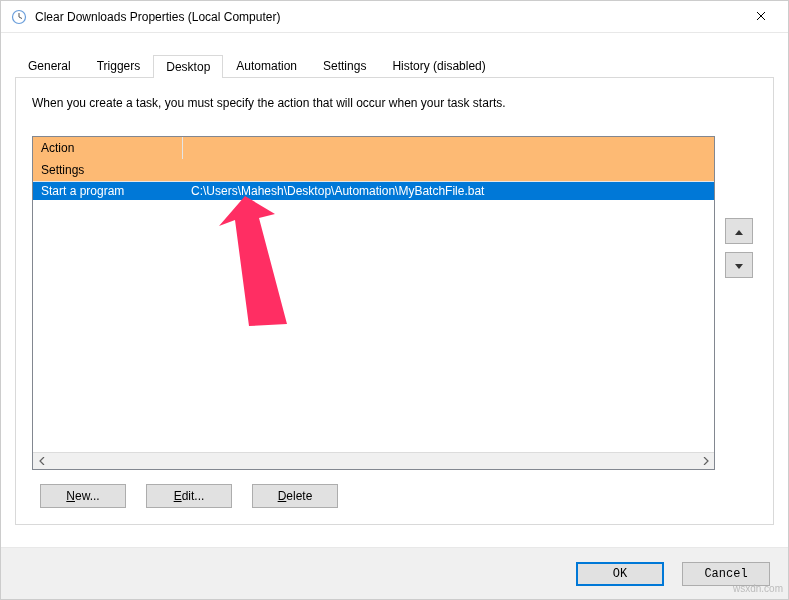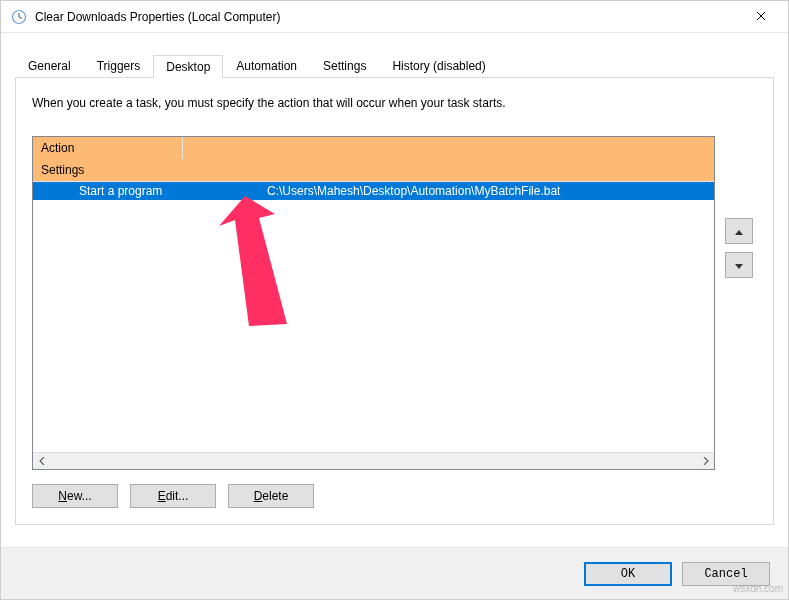--- a/index.html
+++ b/index.html
@@ -113,21 +113,21 @@
     overflow: hidden;
     background: #fff;
   }
   .trow {
     display: flex;
     align-items: center;
     height: 18px;
     cursor: pointer;
   }
   .trow.selected { background: #0078d7; color: #fff; }
-  .td { padding: 1px 8px; white-space: nowrap; overflow: hidden; margin-left: 38px; }
+  .td { padding: 1px 8px; white-space: nowrap; overflow: hidden; }
   .td.action { width: 150px; }
   .td.details { flex: 1; }
   .hscroll {
     height: 17px;
     background: #f0f0f0;
     border-top: 1px solid #dcdcdc;
     display: flex;
     align-items: center;
     justify-content: space-between;
   }
@@ -160,20 +160,21 @@
   .btn {
     min-width: 86px;
     height: 24px;
     border: 1px solid #adadad;
     background: #e1e1e1;
     display: flex; align-items: center; justify-content: center;
     padding: 0 12px;
     cursor: pointer;
     font-family: inherit;
     font-size: 12px;
+    margin-left: 8px;
   }
   .btn .u { text-decoration: underline; }
   .footer {
     height: 52px;
     display: flex;
     align-items: center;
     justify-content: flex-end;
     gap: 10px;
     padding: 0 18px;
     border-top: 1px solid #e8e8e8;

